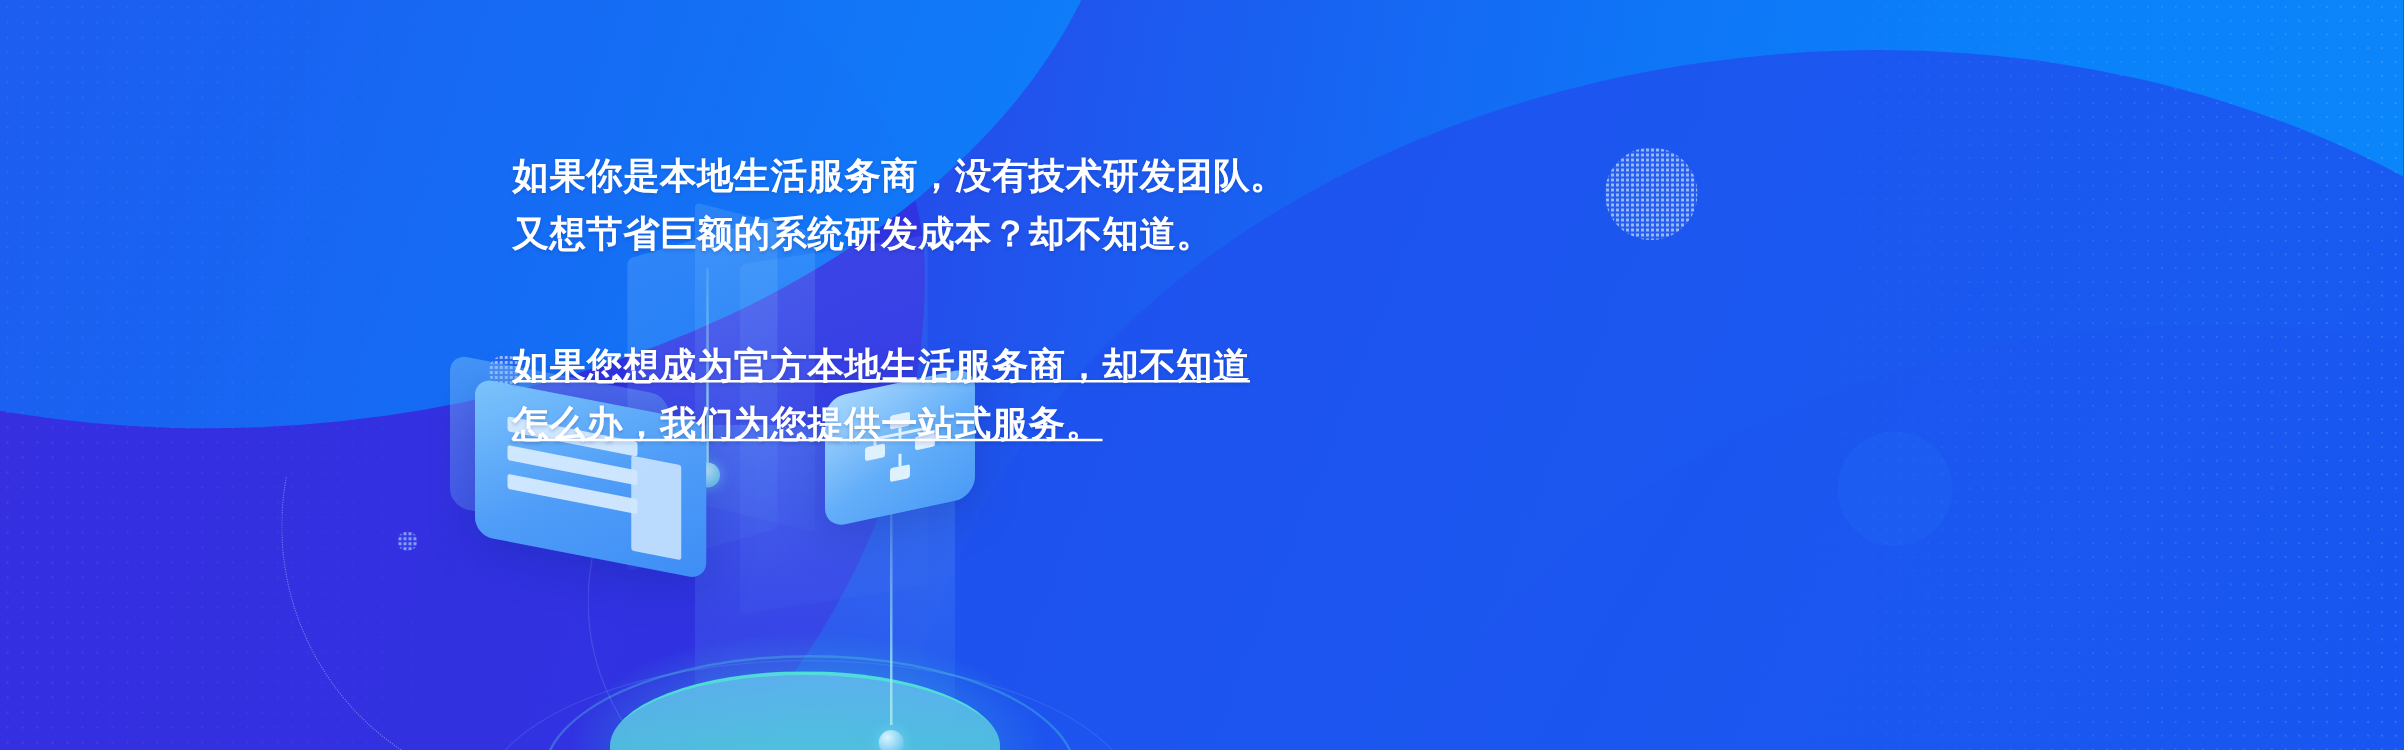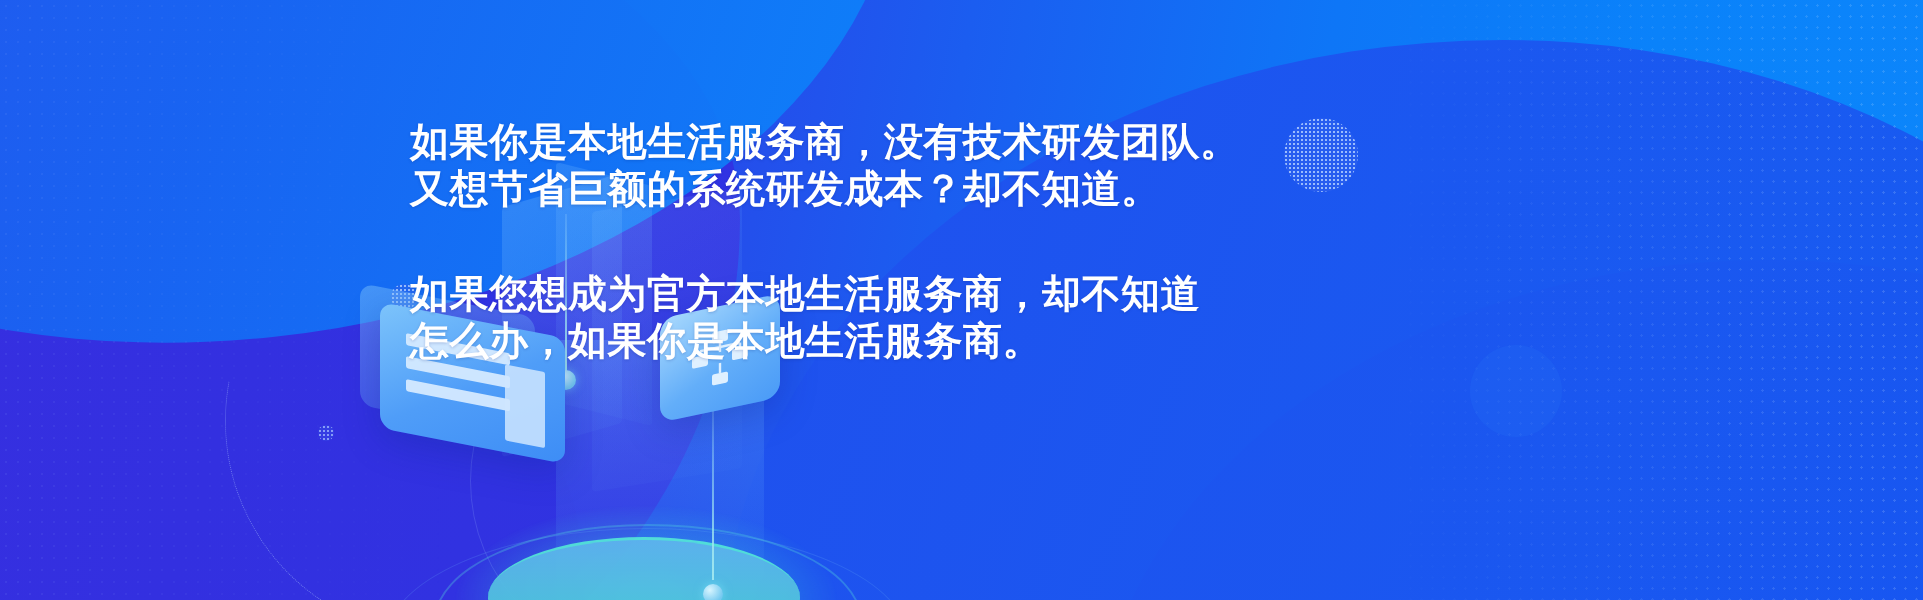--- a/index.html
+++ b/index.html
@@ -222,23 +222,23 @@
   
   .copy {
     position: absolute;
     left: 410px;
     top: 118px;
     width: 740px;
     color: #ffffff;
     z-index: 20;
   }
   .para { margin: 0 0 0 0; }
-  .para + .para { margin-top: 58px; }
+  .para + .para { margin-top: 58px; text-decoration: underline; }
   .line {
-    font-size: 39px;
+    font-size: 29px;
     font-weight: 700;
     line-height: 47px;
     letter-spacing: .5px;
     white-space: nowrap;
     text-shadow: 0 1px 3px rgba(12,30,120,.22);
   }
 </style>
 </head>
 <body>
 
@@ -305,17 +305,17 @@
     </div>
   </div>
 
   <div class="copy">
     <div class="para">
       <div class="line">如果你是本地生活服务商，没有技术研发团队。</div>
       <div class="line">又想节省巨额的系统研发成本？却不知道。</div>
     </div>
     <div class="para">
       <div class="line">如果您想成为官方本地生活服务商，却不知道</div>
-      <div class="line">怎么办，如果你是本地生活服务商。</div>
+      <div class="line">怎么办，我们为您提供一站式服务。</div>
     </div>
   </div>
 
 </div>
 
 </body></html>

